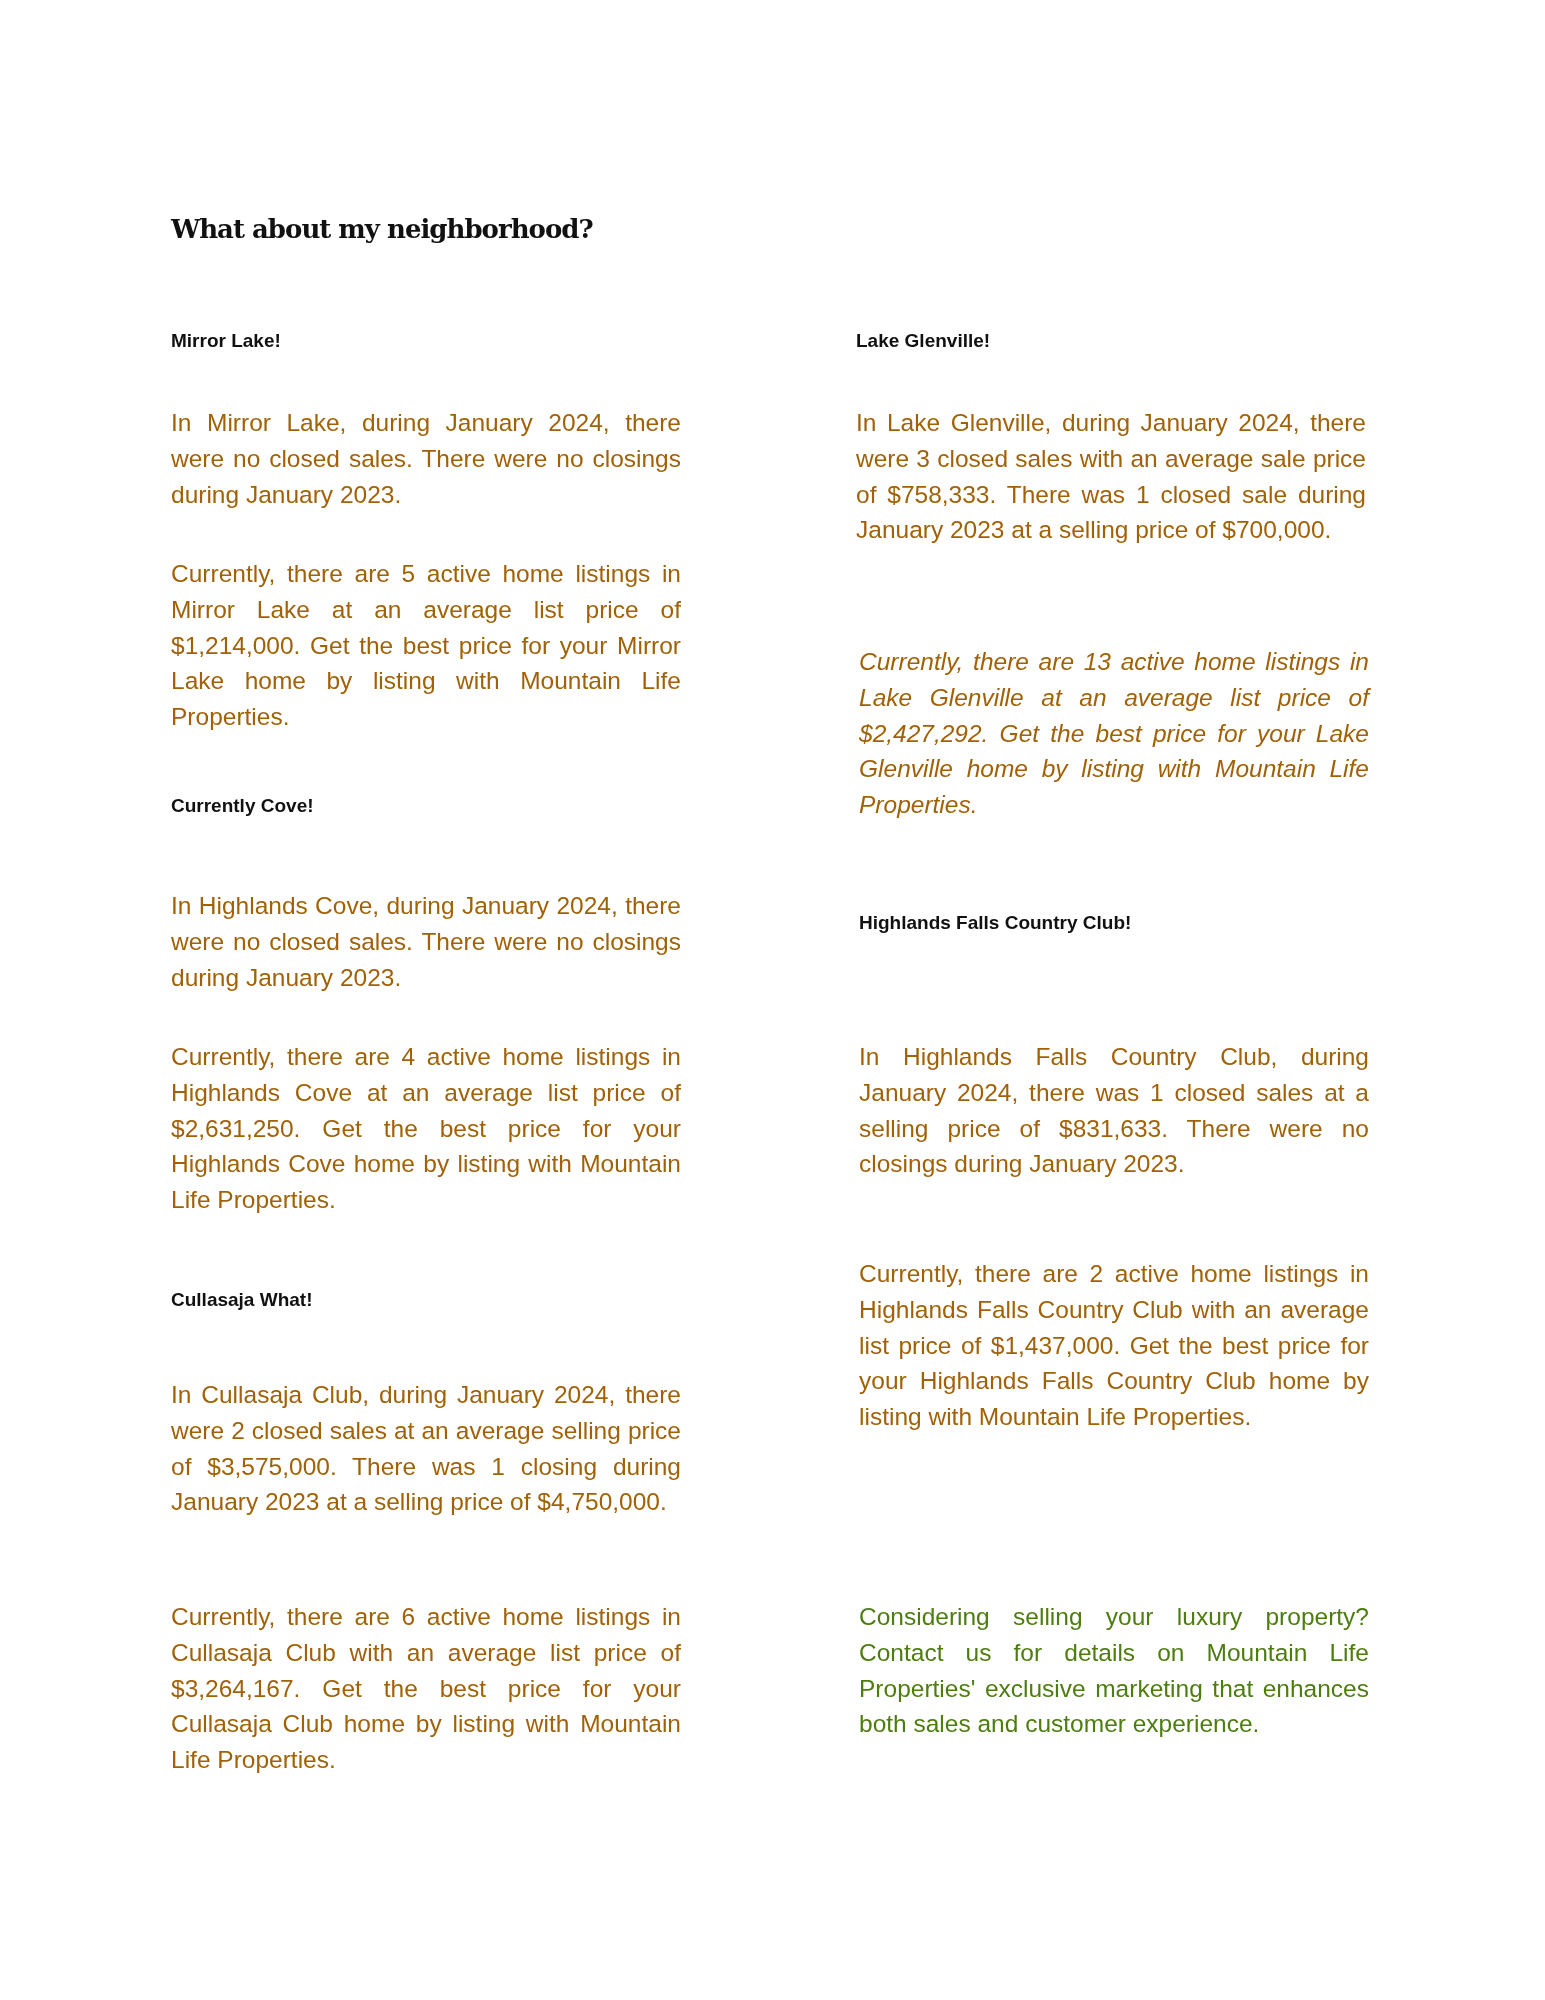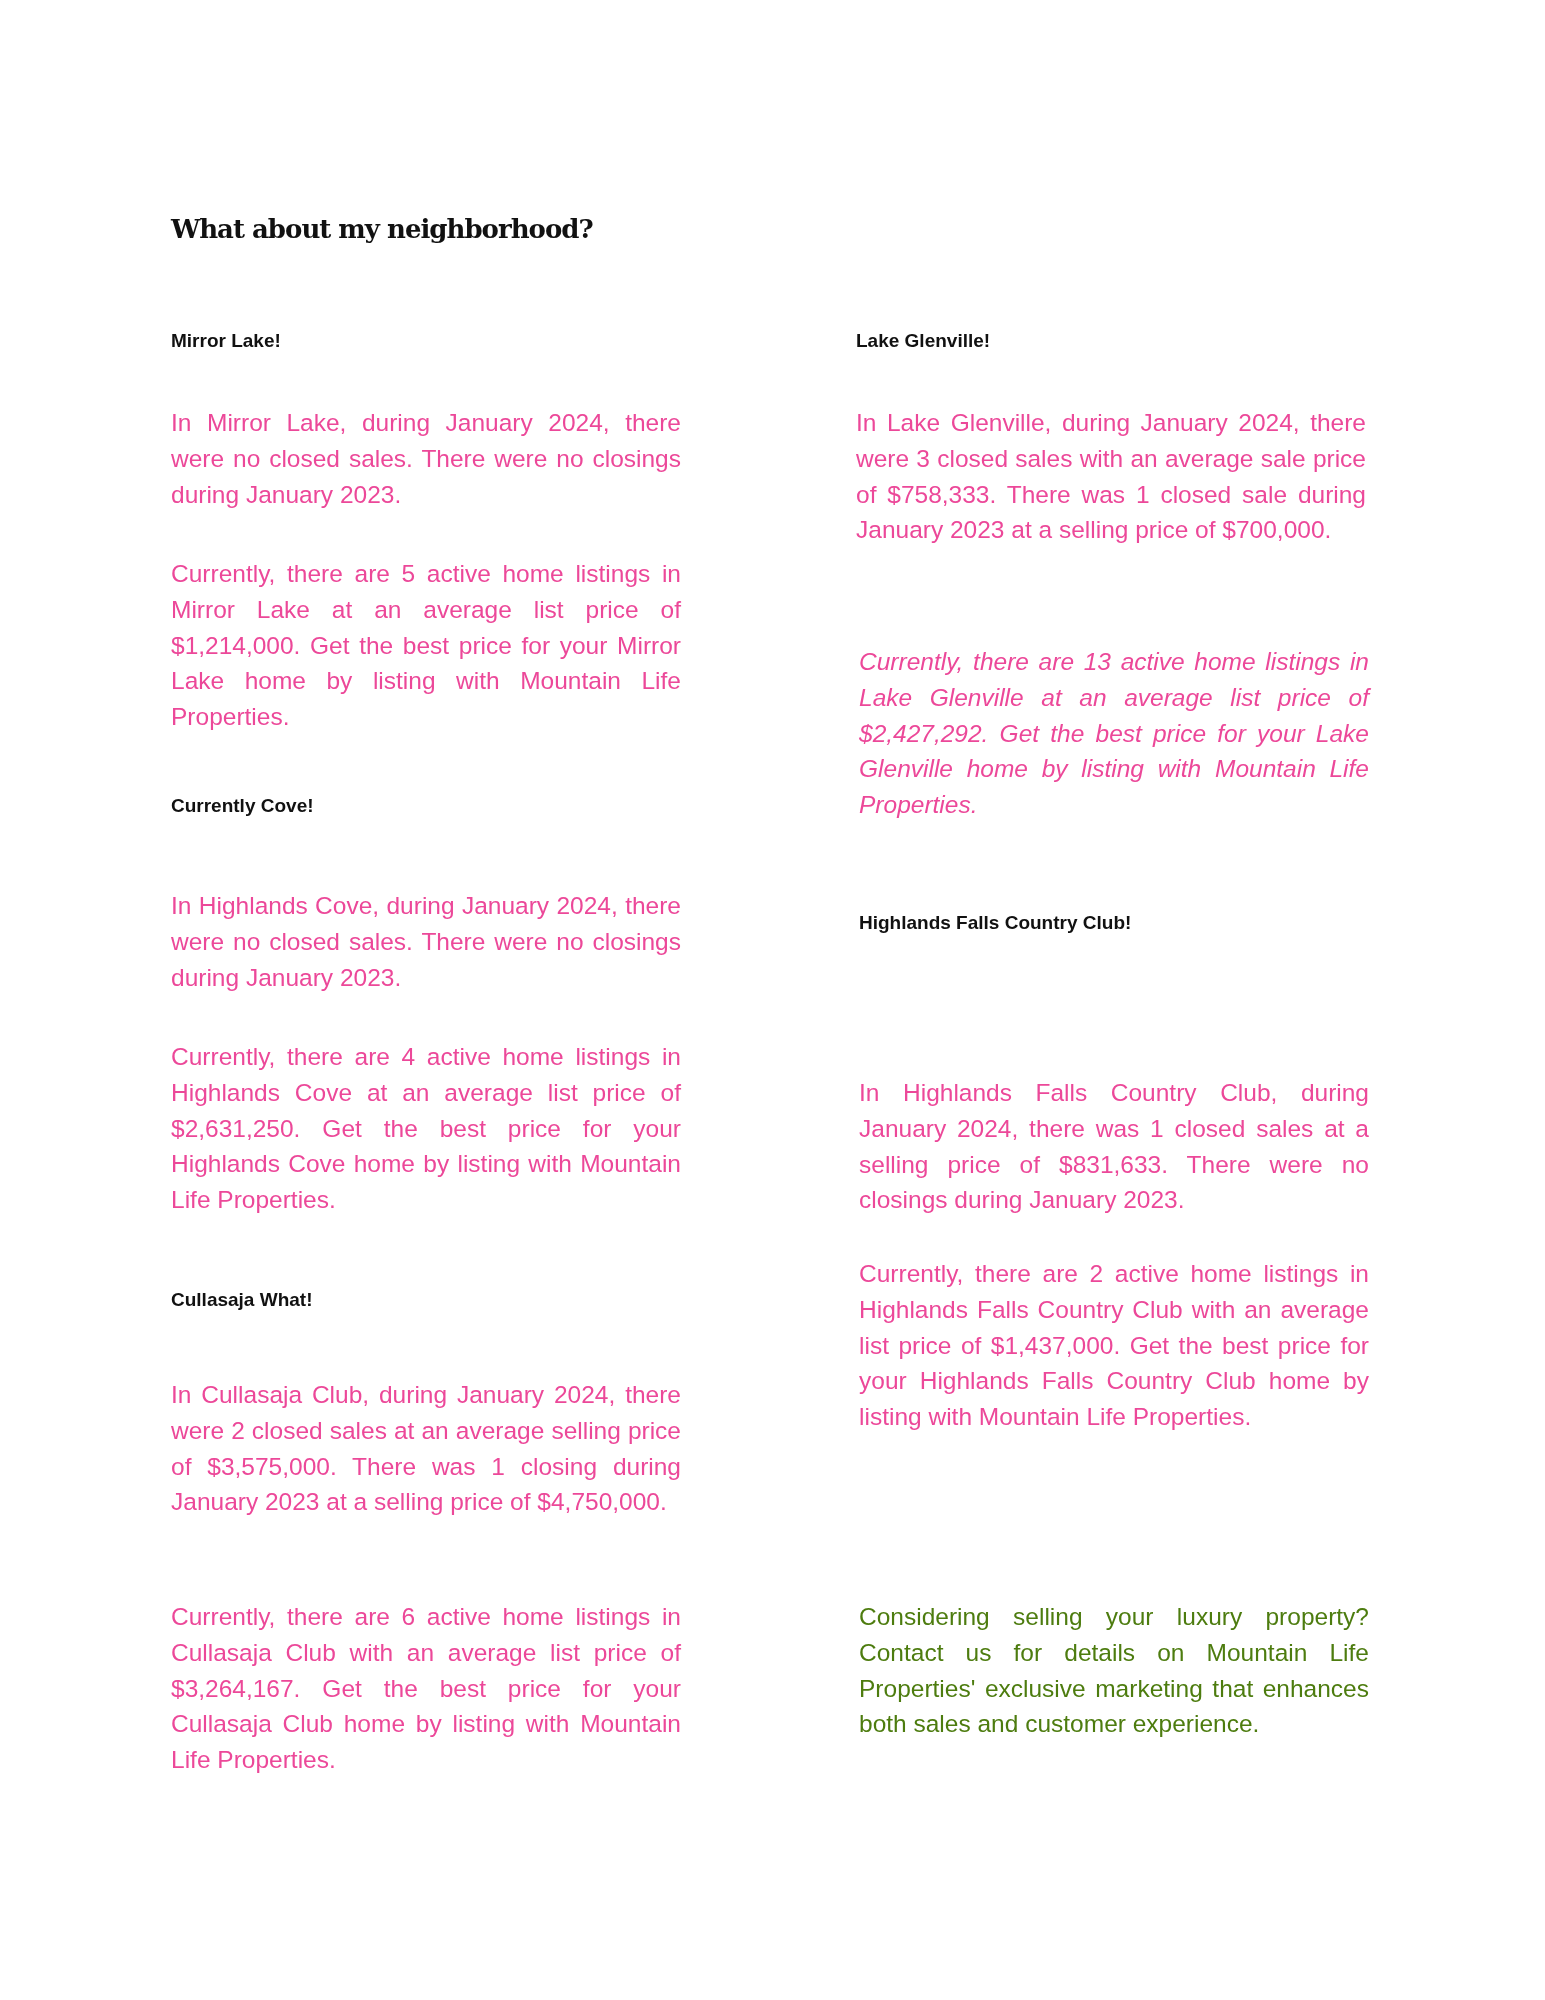--- a/index.html
+++ b/index.html
@@ -13,21 +13,21 @@
     .col-left { left: 171px; }
     .col-right { left: 859px; }
     .heading {
       position: absolute; margin: 0;
       font-family: "Liberation Sans", sans-serif; font-weight: bold;
       font-size: 19px; color: #111; white-space: nowrap;
     }
     .para {
       position: absolute; margin: 0; width: 510px;
       font-family: "Liberation Sans", sans-serif; font-size: 24.5px;
-      line-height: 35.8px; text-align: justify; color: #ec4899;
+      line-height: 35.8px; text-align: justify; color: #a16207;
     }
     .para.bold { font-weight: normal; color: #4d7c0f; }
   </style>
 </head>
 <body>
 
 <h1 class="page-title">What about my neighborhood?</h1>
 
 <section class="col col-left">
 
@@ -44,17 +44,17 @@
   <p class="para" style="top:1599px;">Currently, there are 6 active home listings in Cullasaja Club with an average list price of $3,264,167. Get the best price for your Cullasaja Club home by listing with Mountain Life Properties.</p>
 </section>
 
 <section class="col col-right">
 
   <h2 class="heading" style="top:330px; left:-3px;">Lake Glenville!</h2>
   <p class="para" style="top:405px; left:-3px;">In Lake Glenville, during January 2024, there were 3 closed sales with an average sale price of $758,333. There was 1 closed sale during January 2023 at a selling price of $700,000.</p>
   <p class="para" style="top:644px;font-style:italic;">Currently, there are 13 active home listings in Lake Glenville at an average list price of $2,427,292. Get the best price for your Lake Glenville home by listing with Mountain Life Properties.</p>
 
   <h2 class="heading" style="top:912px;">Highlands Falls Country Club!</h2>
-  <p class="para" style="top:1039px;margin-top:36px;">In Highlands Falls Country Club, during January 2024, there was 1 closed sales at a selling price of $831,633. There were no closings during January 2023.</p>
+  <p class="para" style="top:1039px;">In Highlands Falls Country Club, during January 2024, there was 1 closed sales at a selling price of $831,633. There were no closings during January 2023.</p>
   <p class="para" style="top:1256px;">Currently, there are 2 active home listings in Highlands Falls Country Club with an average list price of $1,437,000. Get the best price for your Highlands Falls Country Club home by listing with Mountain Life Properties.</p>
 
   <p class="para bold" style="top:1599px;">Considering selling your luxury property? Contact us for details on Mountain Life Properties' exclusive marketing that enhances both sales and customer experience.</p>
 </section>
 
 </body></html>

